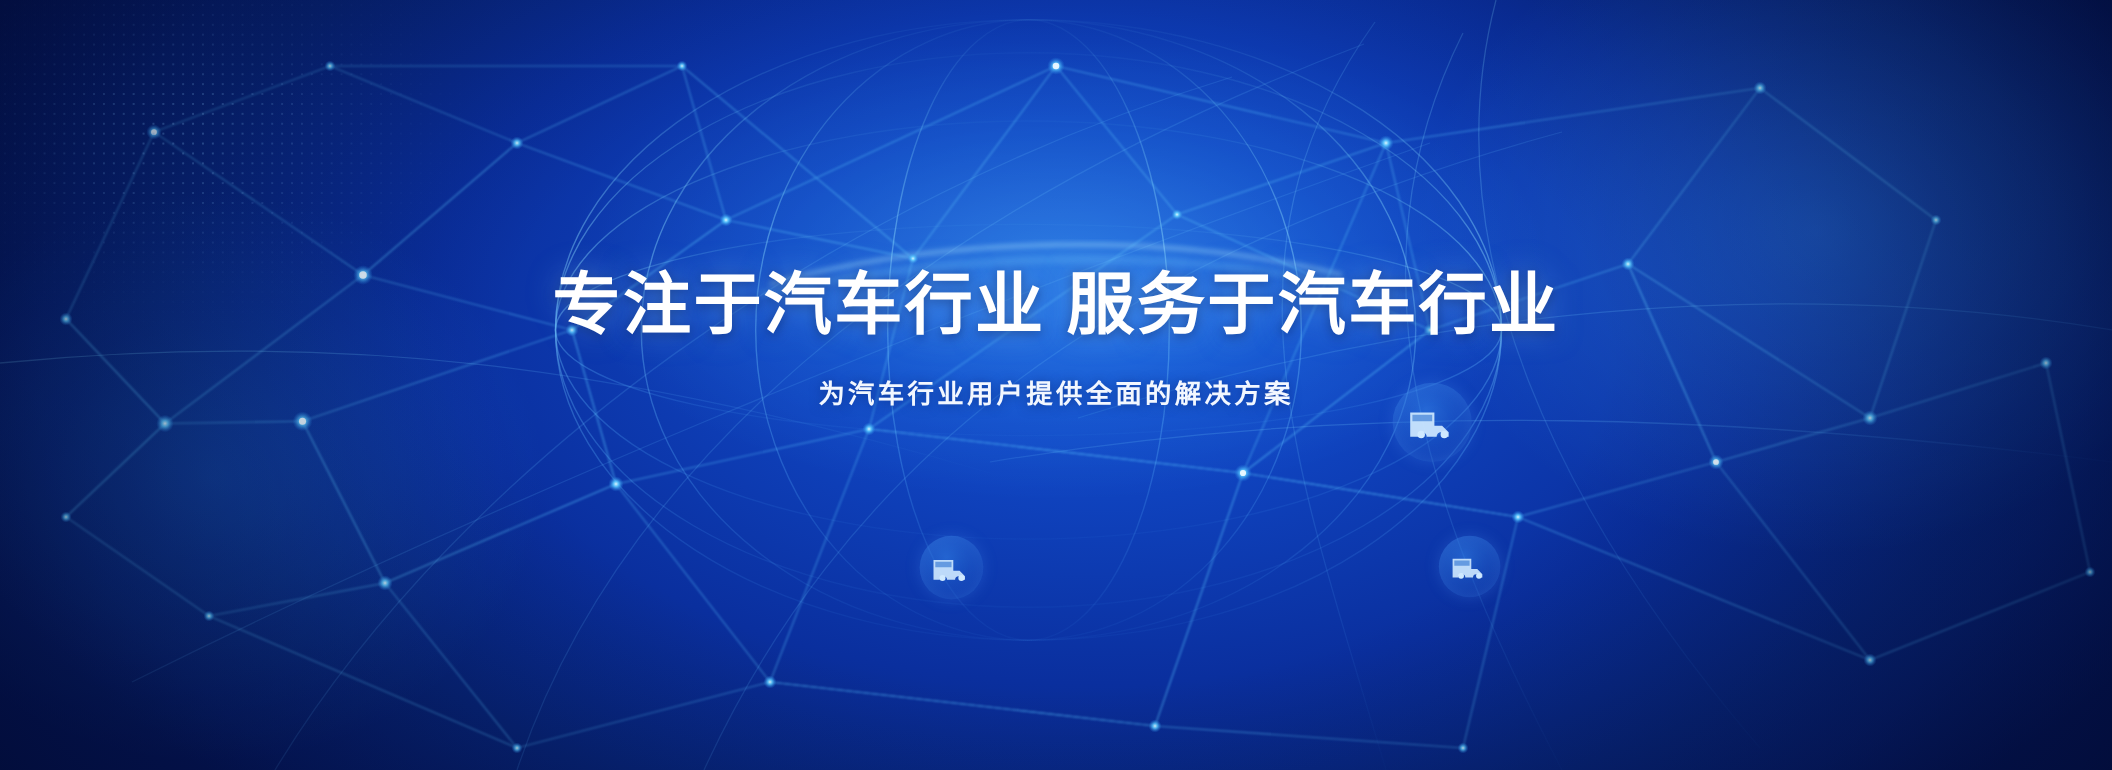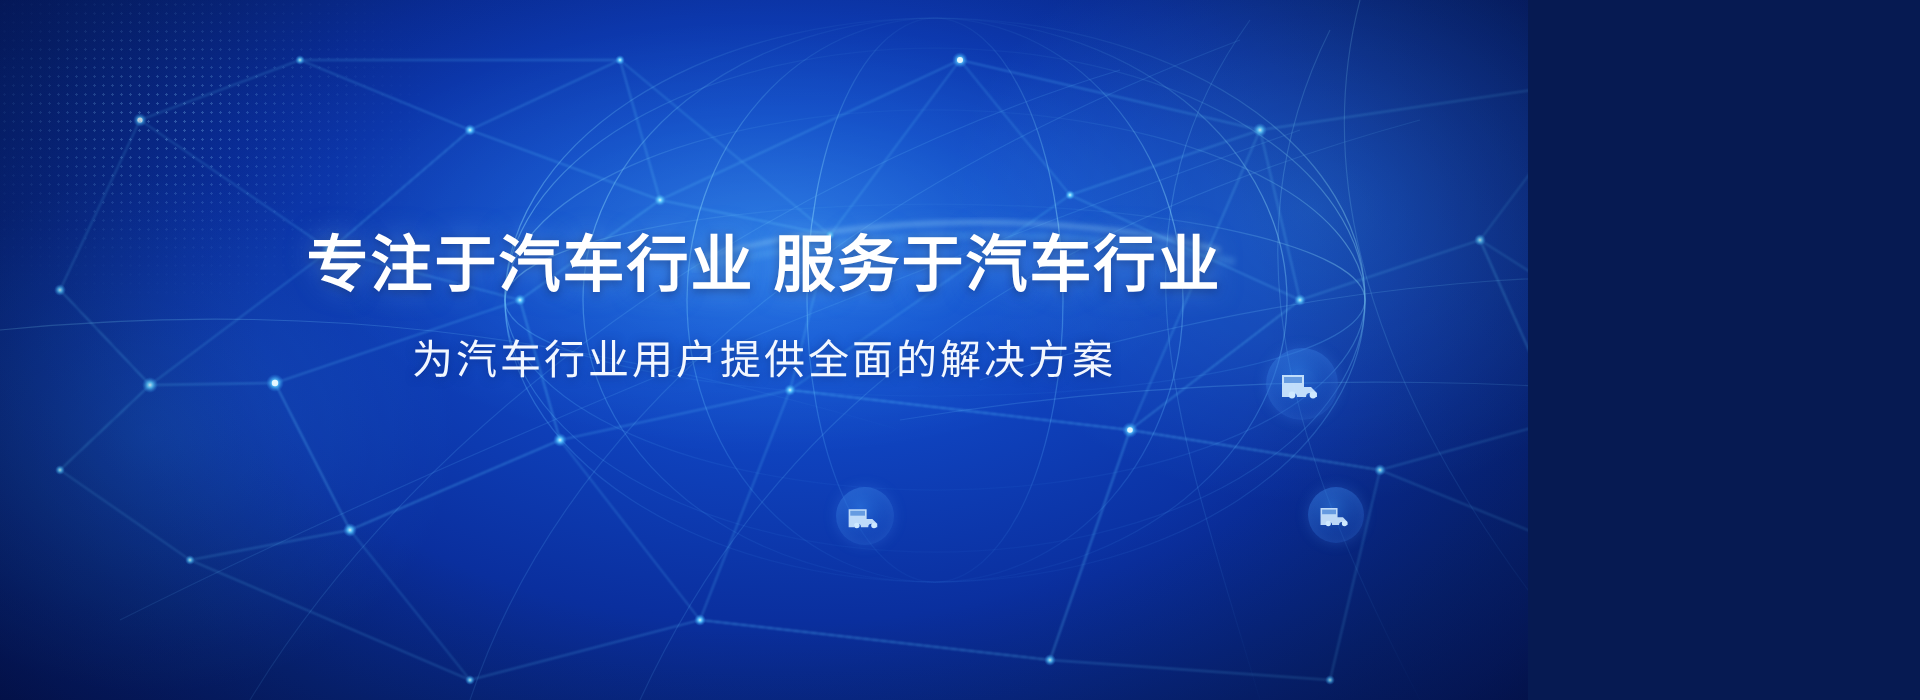--- a/index.html
+++ b/index.html
@@ -1,21 +1,21 @@
 <!DOCTYPE html>
 <html lang="zh-CN"><head>
 <meta charset="utf-8">
 <title>Banner</title>
 <style>
   html,body{margin:0;padding:0;background:#061a52;}
   body{font-family:"Liberation Sans","DejaVu Sans",sans-serif;}
 
   #banner{
     position:relative;
-    width:1528px;height:700px;
+    width:1920px;height:700px;
     overflow:hidden;
     background:
       radial-gradient(ellipse 1100px 620px at 52% 40%, #1554d6 0%, #0f42bd 28%, #0a2f9e 55%, #072477 78%, #04165a 100%);
   }
 
   
   .layer{position:absolute;inset:0;pointer-events:none;}
 
   
   .glow-core{
@@ -68,22 +68,22 @@
     font-weight:bold;
     color:#ffffff;
     letter-spacing:2px;
     line-height:1.12;
     margin:0 0 26px 0;
     text-shadow:0 0 26px rgba(120,190,255,.55), 0 2px 10px rgba(0,20,80,.60);
     white-space:nowrap;
     transform:translateY(-42px);
   }
   .subtitle{
-    font-size:41px;
-    font-weight:400;
+    font-size:24px;
+    font-weight:700;
     color:#f2f7ff;
     letter-spacing:3px;
     margin:0;
     text-shadow:0 1px 10px rgba(10,40,120,.65);
     white-space:nowrap;
     transform:translateY(-42px);
   }
 
   
   .badge{

